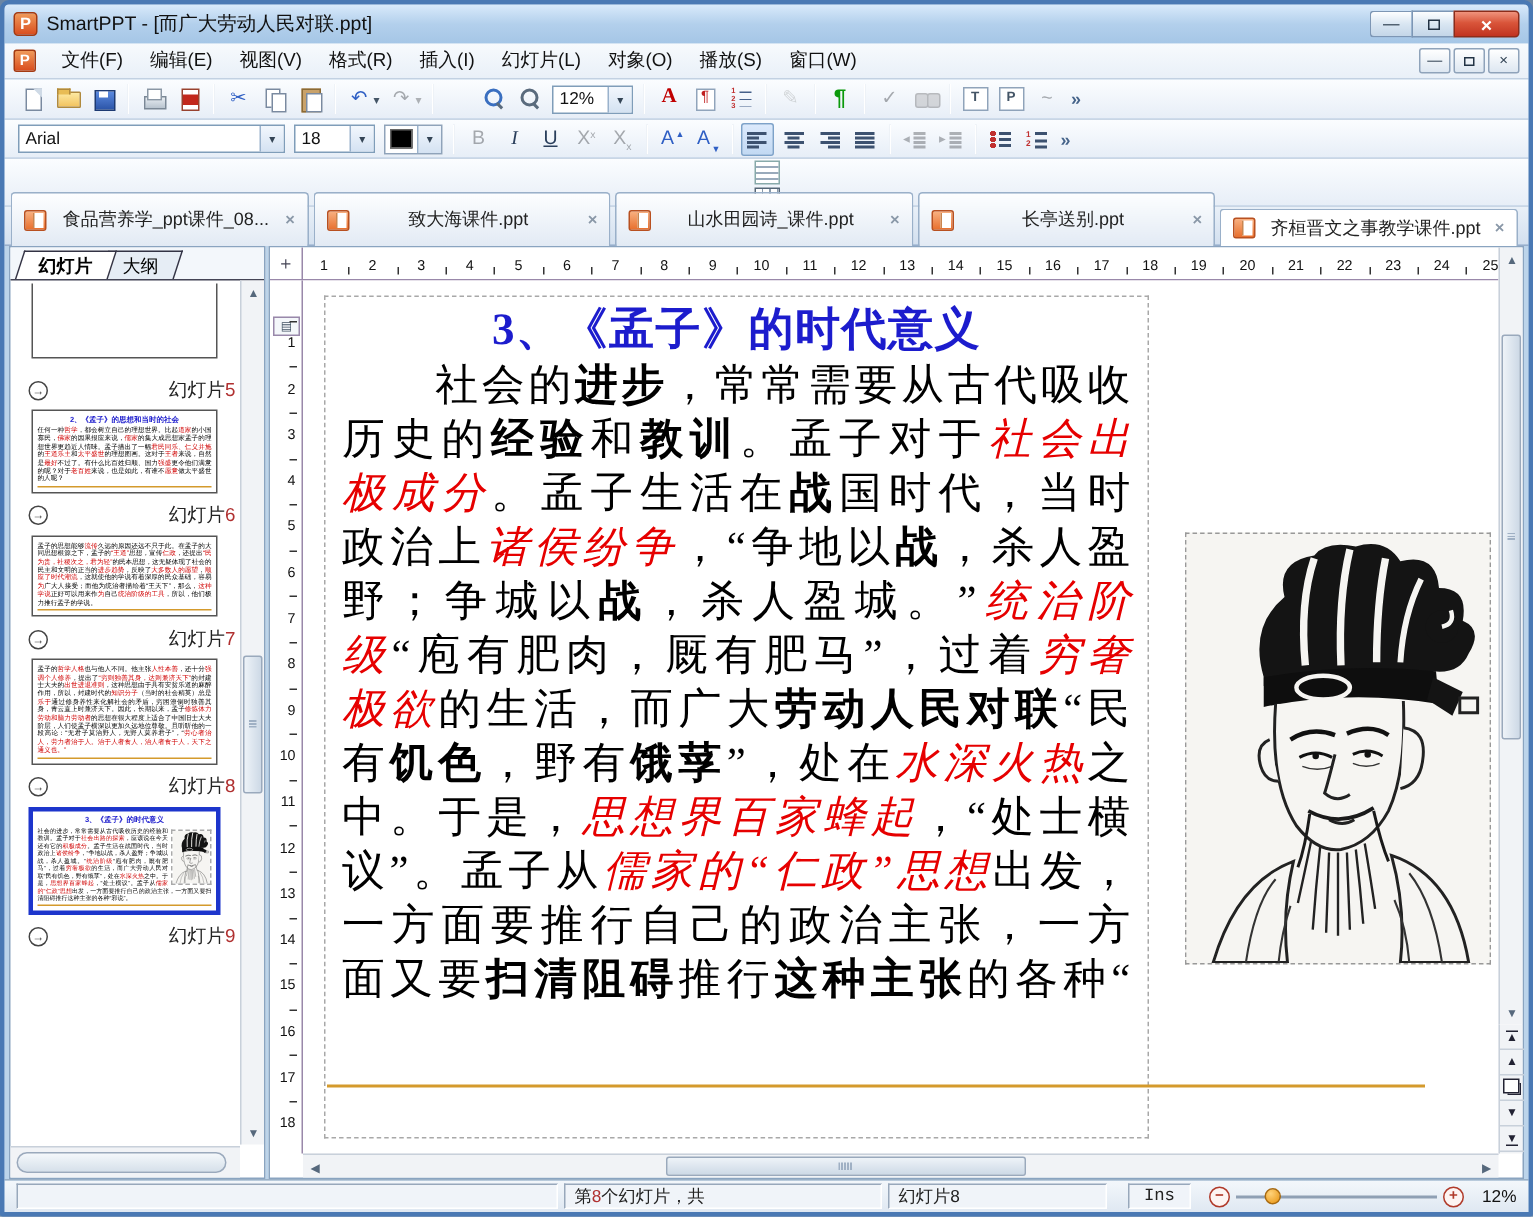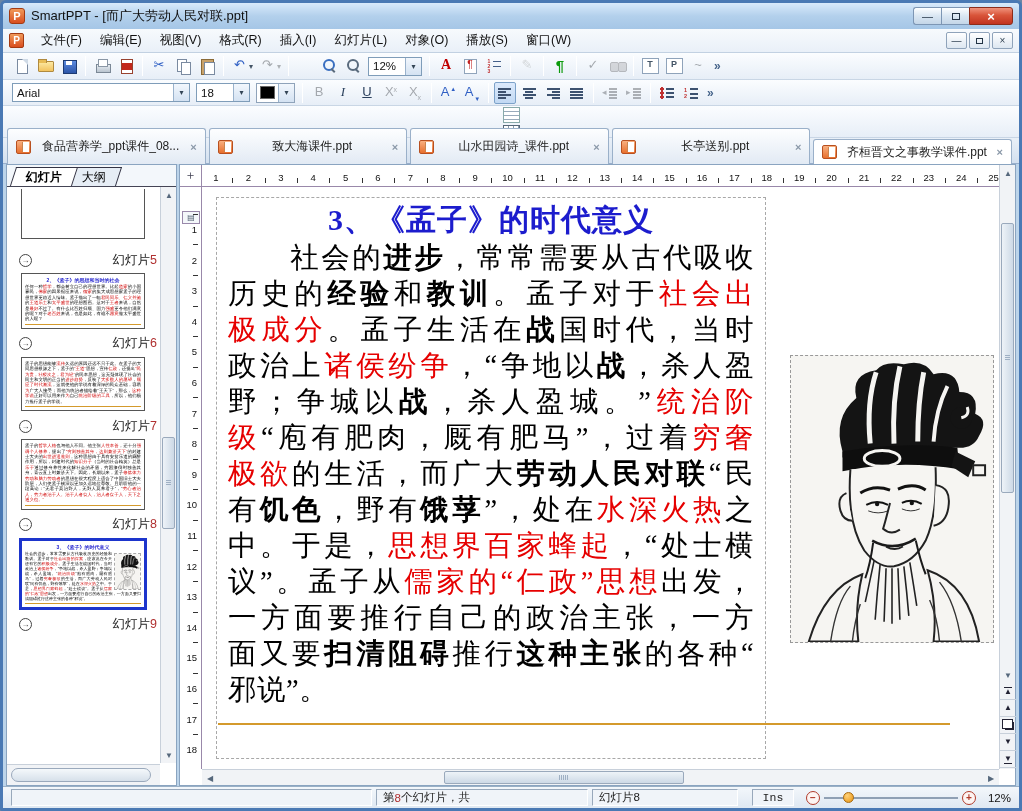--- a/index.html
+++ b/index.html
@@ -204,21 +204,21 @@
   .layerbtn{position:absolute;left:2px;top:24px;width:18px;height:13px;border:1px solid #98a;background:#f4f7fa;
     font-size:8px;color:#456;display:flex;align-items:center;justify-content:center;}
 
   .canvas{position:absolute;left:22px;top:22px;right:16px;bottom:16px;background:#fff;overflow:hidden;}
   .txframe{position:absolute;left:14px;top:10px;width:550px;height:562px;border:1px dashed #a8a8a8;padding:2px 11px;}
   .stitle{font-family:"Liberation Serif","DejaVu Serif",serif;font-size:30px;line-height:40px;font-weight:bold;
     color:#1c1ccd;text-align:center;letter-spacing:1px;}
   .sline{font-family:"Liberation Serif","DejaVu Serif",serif;font-size:28.5px;line-height:36px;color:#000;
     text-align:justify;text-align-last:justify;letter-spacing:.5px;white-space:nowrap;}
   .sline.last{text-align-last:left;}
-  .sline .sr{color:#e60000;}
+  .sline .sr{color:#e60000;font-style:italic;}
   .sline .sw{font-weight:bold;}
   .imgframe{position:absolute;left:588px;top:168px;width:204px;height:288px;border:1px dashed #999;background:#f6f5f2;}
   .orange-line{position:absolute;left:16px;top:536px;width:732px;height:0;border-top:2px solid #d49a2c;}
 
   .vscroll{position:absolute;right:0;top:0;width:16px;height:518px;background:#f1f3f6;border-left:1px solid #c8d0da;}
   .navstack{position:absolute;right:0;top:518px;width:16px;bottom:16px;background:#f1f3f6;border-left:1px solid #c8d0da;}
   .navb{width:16px;height:17px;border-bottom:1px solid #c8d0da;display:flex;align-items:center;justify-content:center;
     font-size:8px;color:#223;flex-direction:column;line-height:1;}
   .navb .bt{border-top:1.5px solid #223;padding-top:0px;}
   .navb .bb{border-bottom:1.5px solid #223;}
@@ -752,21 +752,20 @@
               <div class="sline"><span class="sr">极成分</span><span class="">。孟子生活在</span><span class=" sw">战</span><span class="">国时代，当时</span></div>
               <div class="sline"><span class="">政治上</span><span class="sr">诸侯纷争</span><span class="">，“争地以</span><span class=" sw">战</span><span class="">，杀人盈</span></div>
               <div class="sline"><span class="">野；争城以</span><span class=" sw">战</span><span class="">，杀人盈城。”</span><span class="sr">统治阶</span></div>
               <div class="sline"><span class="sr">级</span><span class="">“庖有肥肉，厩有肥马”，过着</span><span class="sr">穷奢</span></div>
               <div class="sline"><span class="sr">极欲</span><span class="">的生活，而广大</span><span class=" sw">劳动人民</span><span class=" sw">对联</span><span class="">“民</span></div>
               <div class="sline"><span class="">有</span><span class=" sw">饥色</span><span class="">，野有</span><span class=" sw">饿莩</span><span class="">”，处在</span><span class="sr">水深火热</span><span class="">之</span></div>
               <div class="sline"><span class="">中。于是，</span><span class="sr">思想界百家蜂起</span><span class="">，“处士横</span></div>
               <div class="sline"><span class="">议”。孟子从</span><span class="sr">儒家的“仁政”思想</span><span class="">出发，</span></div>
               <div class="sline"><span class="">一方面要推行自己的政治主张，一方</span></div>
               <div class="sline"><span class="">面又要</span><span class=" sw">扫清阻碍</span><span class="">推行</span><span class=" sw">这种主张</span><span class="">的各种“</span></div>
-              <div class="sline last"><span class="">邪说”。</span></div>
             </div>
         </div>
         <div class="imgframe">
           <svg id="portrait" viewBox="0 0 204 288" width="202" height="286" xmlns="http://www.w3.org/2000/svg">
             <rect width="204" height="288" fill="#f6f5f2"></rect>
             <path d="M52 96 Q42 62 66 42 Q60 18 86 14 Q94 4 114 8 Q134 2 144 18 Q168 12 170 36 Q190 36 186 58 Q200 64 190 80 Q184 94 166 92 L52 102 Z" fill="#141414"></path>
             <path d="M86 16 Q76 46 80 88" stroke="#f6f5f2" stroke-width="5" fill="none"></path>
             <path d="M110 10 Q102 44 104 88" stroke="#f6f5f2" stroke-width="5" fill="none"></path>
             <path d="M134 16 Q128 46 128 86" stroke="#f6f5f2" stroke-width="5" fill="none"></path>
             <path d="M158 30 Q146 54 144 86" stroke="#f6f5f2" stroke-width="4" fill="none"></path>

